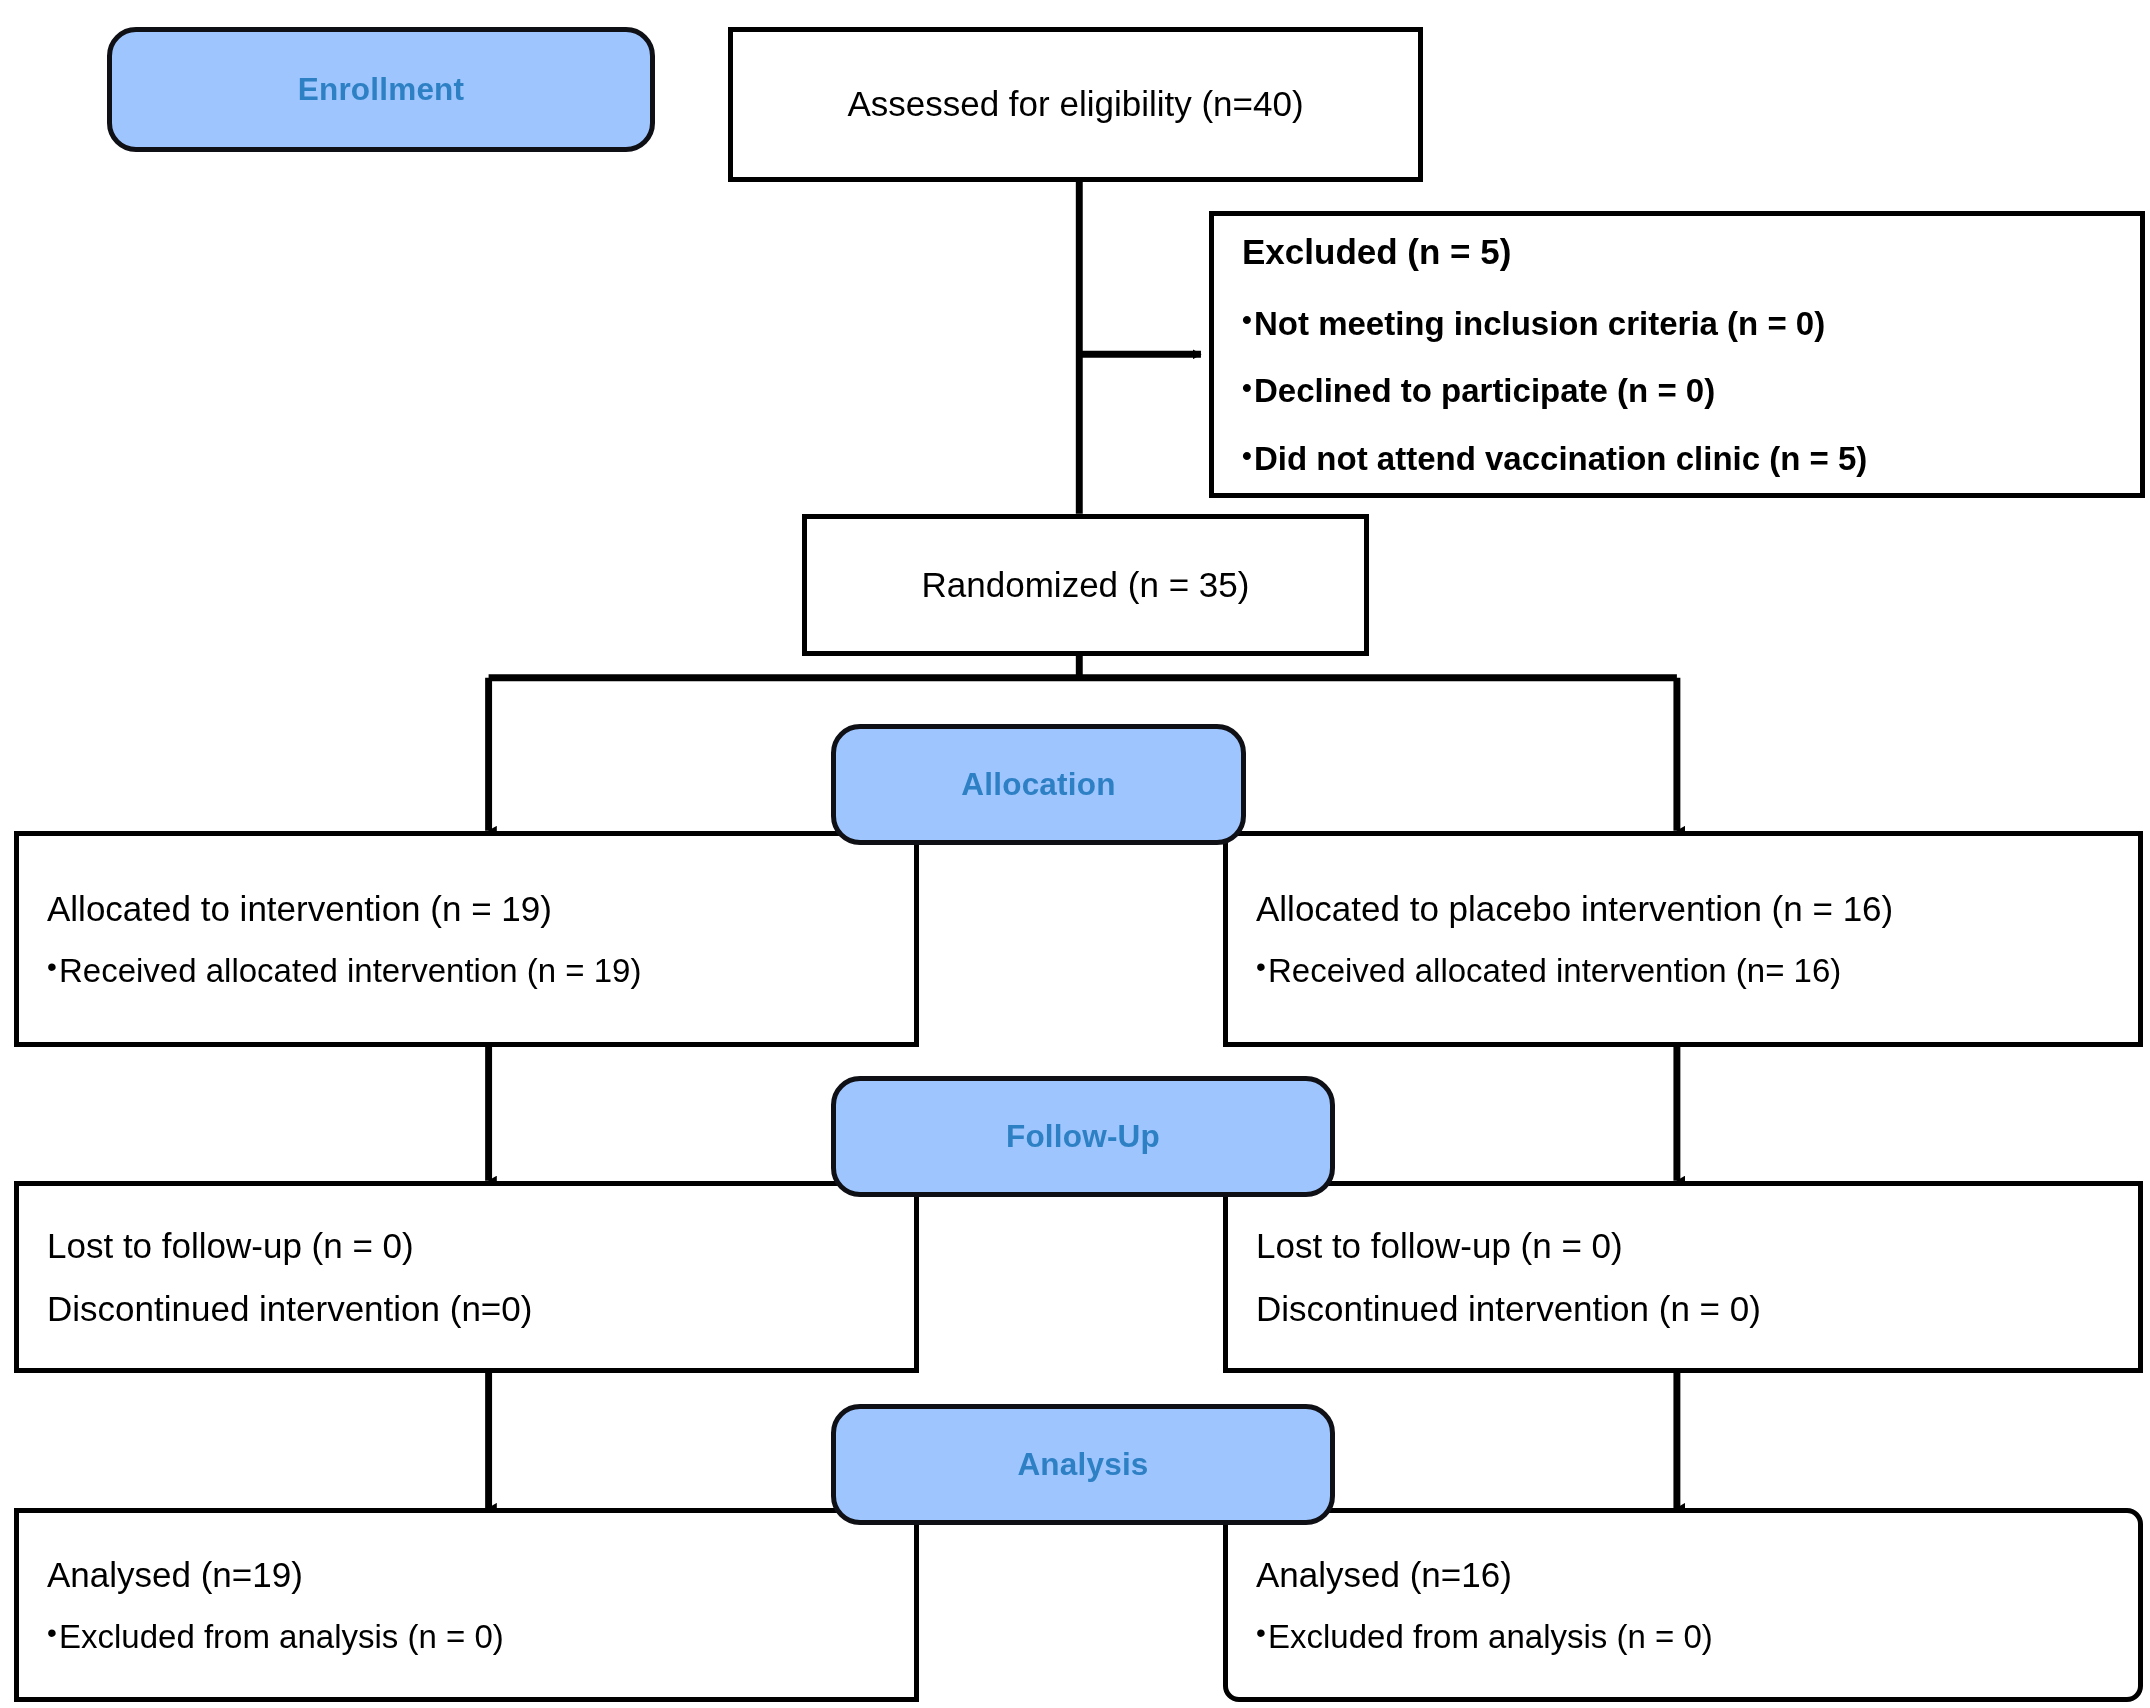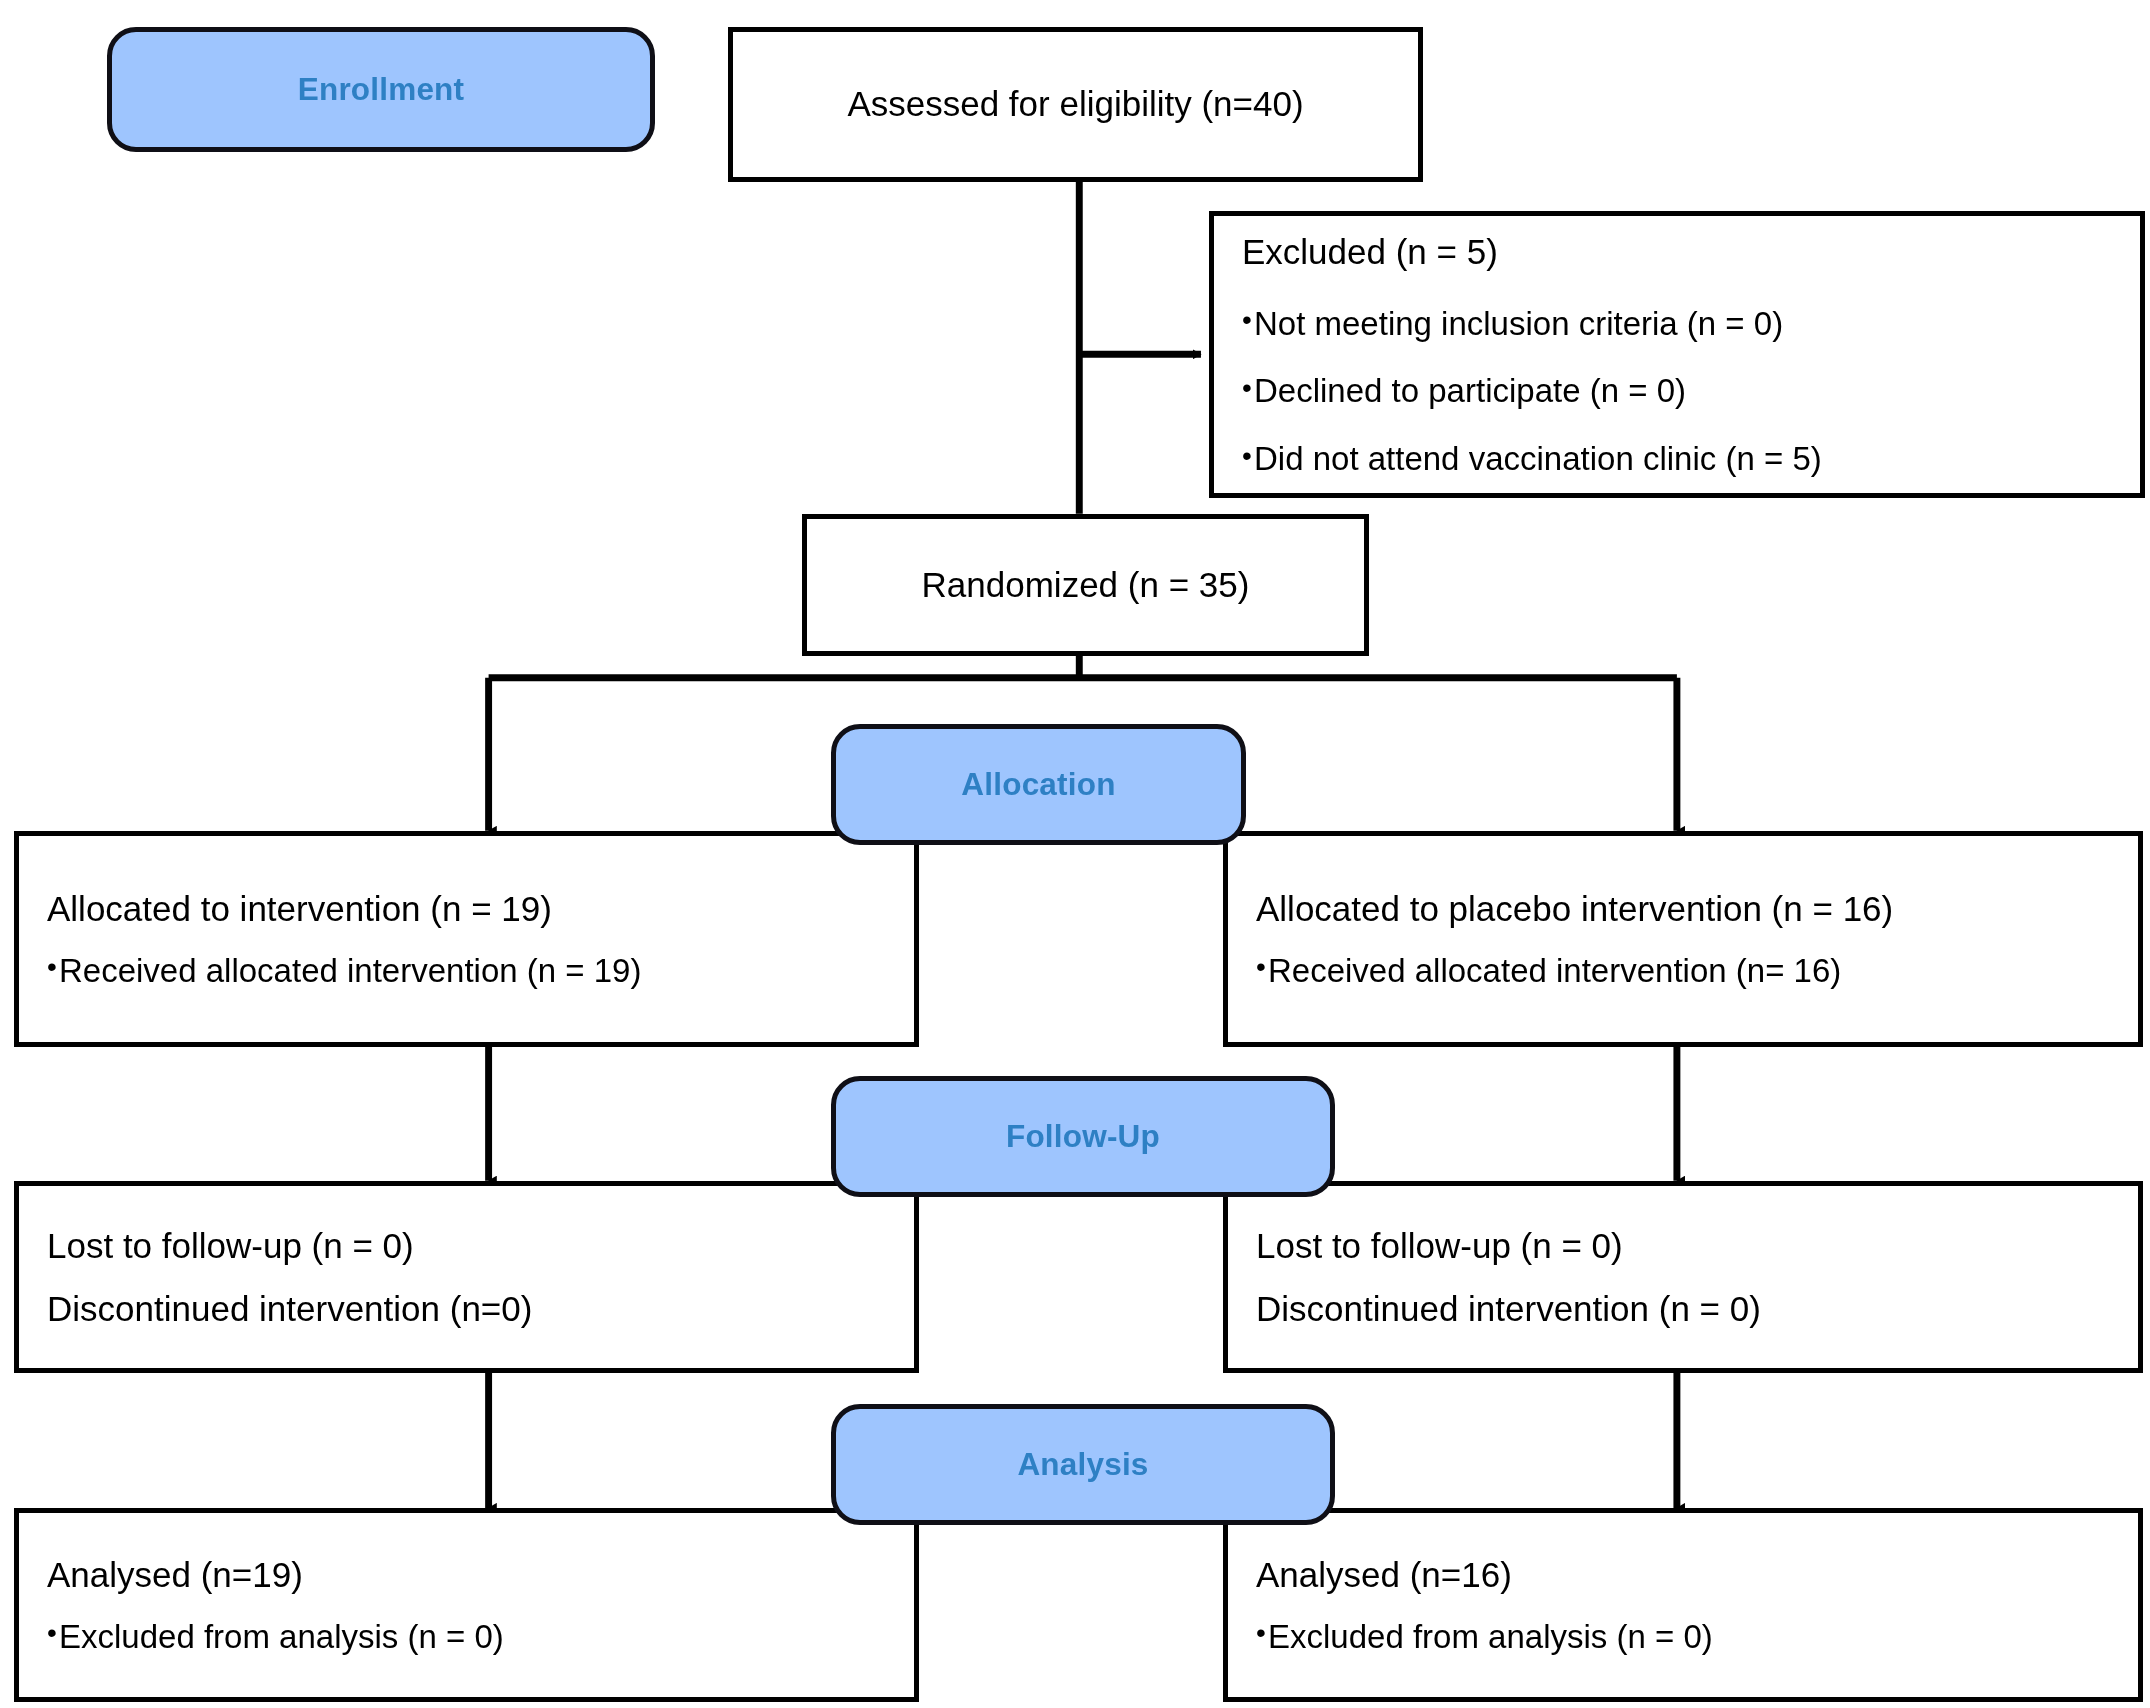--- a/index.html
+++ b/index.html
@@ -134,21 +134,21 @@
   </svg>
 
   <div class="badge" style="left:107px; top:26.5px; width:548px; height:125px;">
     <span class="badge-label">Enrollment</span>
   </div>
 
   <div class="node center" style="left:728px; top:26.5px; width:695px; height:155px;">
     <span class="node-text">Assessed for eligibility (n=40)</span>
   </div>
 
-  <div class="node" style="left:1209px; top:211px; width:936px; height:287px;">
+  <div class="node" style="left:1209px; top:211px; width:936px; height:287px;font-weight:bold;">
     <div class="node-text pad-left">Excluded (n = 5)</div>
     <div class="gap-row"></div>
     <ul class="bullets">
       <li>Not meeting inclusion criteria (n = 0)</li>
       <li style="margin-top:26.5px;">Declined to participate (n = 0)</li>
       <li style="margin-top:26.5px;">Did not attend vaccination clinic (n = 5)</li>
     </ul>
   </div>
 
   <div class="node center" style="left:802px; top:514px; width:567px; height:142px;">
@@ -196,21 +196,21 @@
   </div>
 
   <div class="node" style="left:14px; top:1508px; width:905px; height:194px;">
     <div class="node-text pad-left">Analysed (n=19)</div>
     <div class="gap-row-sm"></div>
     <ul class="bullets">
       <li>Excluded from analysis (n = 0)</li>
     </ul>
   </div>
 
-  <div class="node" style="left:1223px; top:1508px; width:920px; height:194px;">
+  <div class="node" style="left:1223px; top:1508px; width:920px; height:194px;border-radius:16px;">
     <div class="node-text pad-left">Analysed (n=16)</div>
     <div class="gap-row-sm"></div>
     <ul class="bullets">
       <li>Excluded from analysis (n = 0)</li>
     </ul>
   </div>
 
 </div>
 
 

